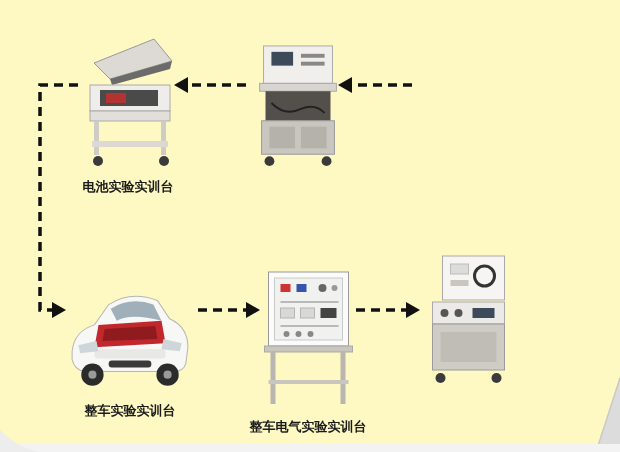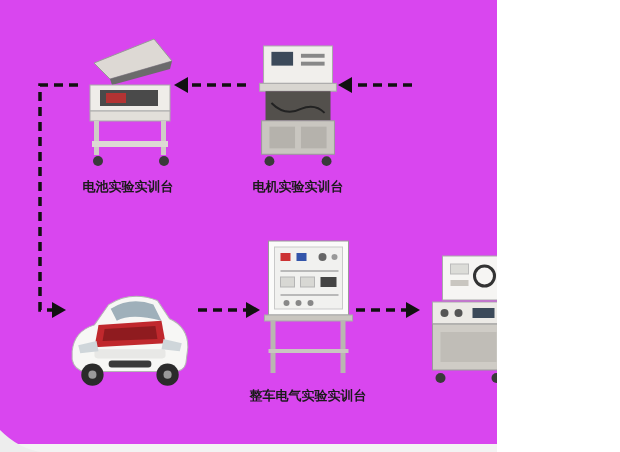--- a/index.html
+++ b/index.html
@@ -1,19 +1,19 @@
 <!DOCTYPE html>
 <html><head>
 <meta charset="utf-8">
 <style>
   html,body{margin:0;padding:0;background:#fff;}
   #canvas{
     position:relative;
-    width:497px;height:452px;
-    background:#d946ef;
+    width:620px;height:452px;
+    background:#fef9c3;
     overflow:hidden;
     font-family:Liberation Mono, monospace;
   }
   .station{
     position:absolute;
     width:140px;
     display:flex;
     flex-direction:column;
     align-items:center;
   }
@@ -82,44 +82,44 @@
         <rect x="8" y="42" width="78" height="8" fill="#d8d5d0" stroke="#a9a9a9"></rect>
         <rect x="14" y="50" width="66" height="30" fill="#53504c"></rect>
         <path d="M20 62 q14 14 30 6 q14 -6 24 4" stroke="#222" fill="none" stroke-width="2"></path>
         <rect x="10" y="80" width="74" height="34" fill="#c9c6c0" stroke="#9a9a9a"></rect>
         <rect x="18" y="86" width="26" height="22" fill="#b5b2ac"></rect>
         <rect x="50" y="86" width="26" height="22" fill="#b5b2ac"></rect>
         <circle cx="18" cy="121" r="5" fill="#3a3a3a"></circle>
         <circle cx="76" cy="121" r="5" fill="#3a3a3a"></circle>
       </svg>
     </div>
-    <div class="label">电机实验实训台</div>
   </div>
 
 
   <div class="station bottom-row" style="left:60px;top:248px;">
     <div class="img">
       <svg width="132" height="122" viewBox="0 0 130 120">
         <path d="M8 78 Q10 58 30 52 L44 32 Q66 18 92 28 L104 46 Q122 54 122 74 L120 90 Q118 98 108 98 L20 98 Q10 96 8 86 Z" fill="#f7f7f5" stroke="#b5b5b5"></path>
         <path d="M46 36 Q66 24 88 32 L96 48 Q66 40 52 48 Z" fill="#9fb0ba"></path>
         <path d="M34 52 L96 48 L100 70 L30 74 Z" fill="#c0282d"></path>
         <path d="M40 56 L90 53 L92 66 L38 68 Z" fill="#8f1b1f"></path>
         <rect x="30" y="76" width="70" height="9" rx="3" fill="#e8e8e6"></rect>
         <rect x="44" y="87" width="42" height="7" rx="3" fill="#3a3a3a"></rect>
         <polygon points="14,72 32,68 34,78 16,80" fill="#cfd6da"></polygon>
         <polygon points="116,70 98,66 96,76 114,78" fill="#cfd6da"></polygon>
         <circle cx="28" cy="101" r="11" fill="#2b2b2b"></circle>
         <circle cx="102" cy="101" r="11" fill="#2b2b2b"></circle>
         <circle cx="28" cy="101" r="4" fill="#9a9a9a"></circle>
         <circle cx="102" cy="101" r="4" fill="#9a9a9a"></circle>
       </svg>
     </div>
+    <div class="label">整车实验实训台</div>
   </div>
 
-  <div class="station bottom-row" style="left:238px;top:233px;">
+  <div class="station bottom-row" style="left:238px;top:264px;">
     <div class="img">
       <svg width="96" height="142" viewBox="0 0 95 142">
         <rect x="8" y="4" width="80" height="74" fill="#fbfbfa" stroke="#9a9a9a"></rect>
         <rect x="14" y="10" width="68" height="62" fill="#f1f1ef" stroke="#c9c9c9"></rect>
         <rect x="20" y="16" width="10" height="8" fill="#cc3333"></rect>
         <rect x="36" y="16" width="10" height="8" fill="#3355aa"></rect>
         <circle cx="62" cy="20" r="4" fill="#666"></circle>
         <circle cx="74" cy="20" r="3" fill="#999"></circle>
         <line x1="20" y1="34" x2="78" y2="34" stroke="#b9b9b9" stroke-width="2"></line>
         <rect x="20" y="40" width="14" height="10" fill="#d8d8d4" stroke="#b5b5b5"></rect>

